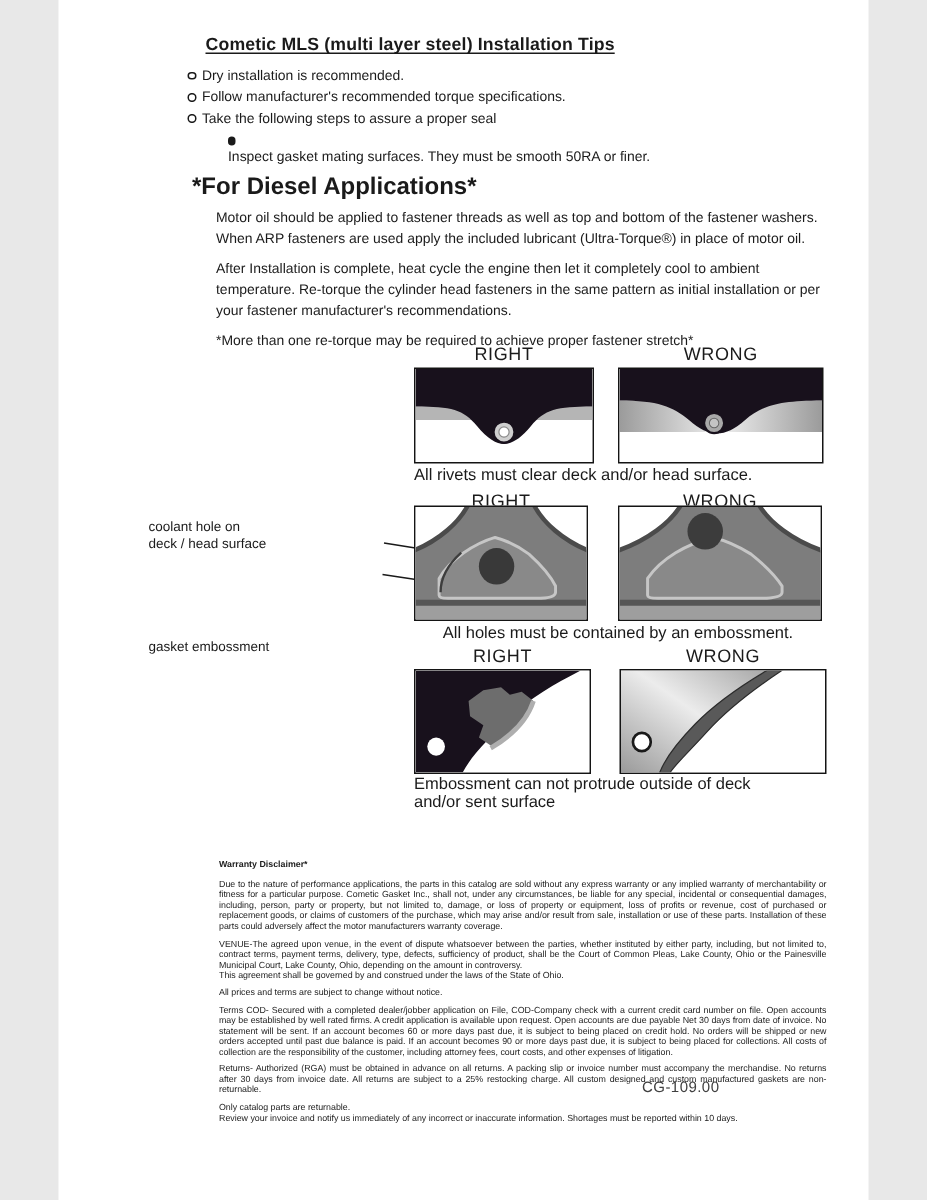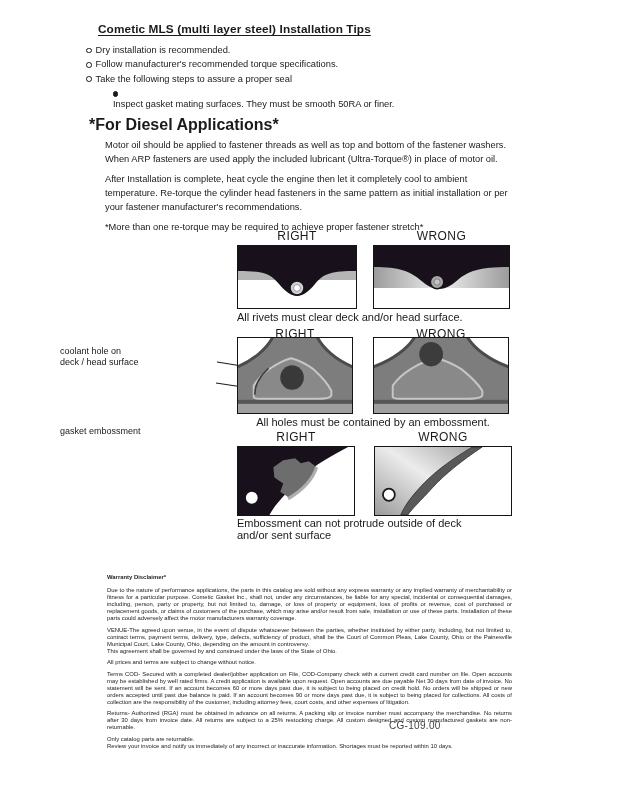--- a/index.html
+++ b/index.html
@@ -1,17 +1,17 @@
 <!DOCTYPE html>
 <html><head>
 <meta charset="utf-8">
 <style>
   html,body{margin:0;padding:0;background:#e8e8e8;}
   .page{
-    position:relative;width:618px;height:800px;background:#ffffff;
+    position:relative;width:540px;height:800px;background:#ffffff;
     font-family:"Liberation Sans","DejaVu Sans",sans-serif;color:#1a1a1a;
     overflow:hidden;margin:0 auto;
   }
   .abs{position:absolute;}
   
   .title{
     left:98px;top:22px;font-size:11.8px;font-weight:bold;
     text-decoration:underline;text-underline-offset:2px;letter-spacing:.1px;
   }
   

